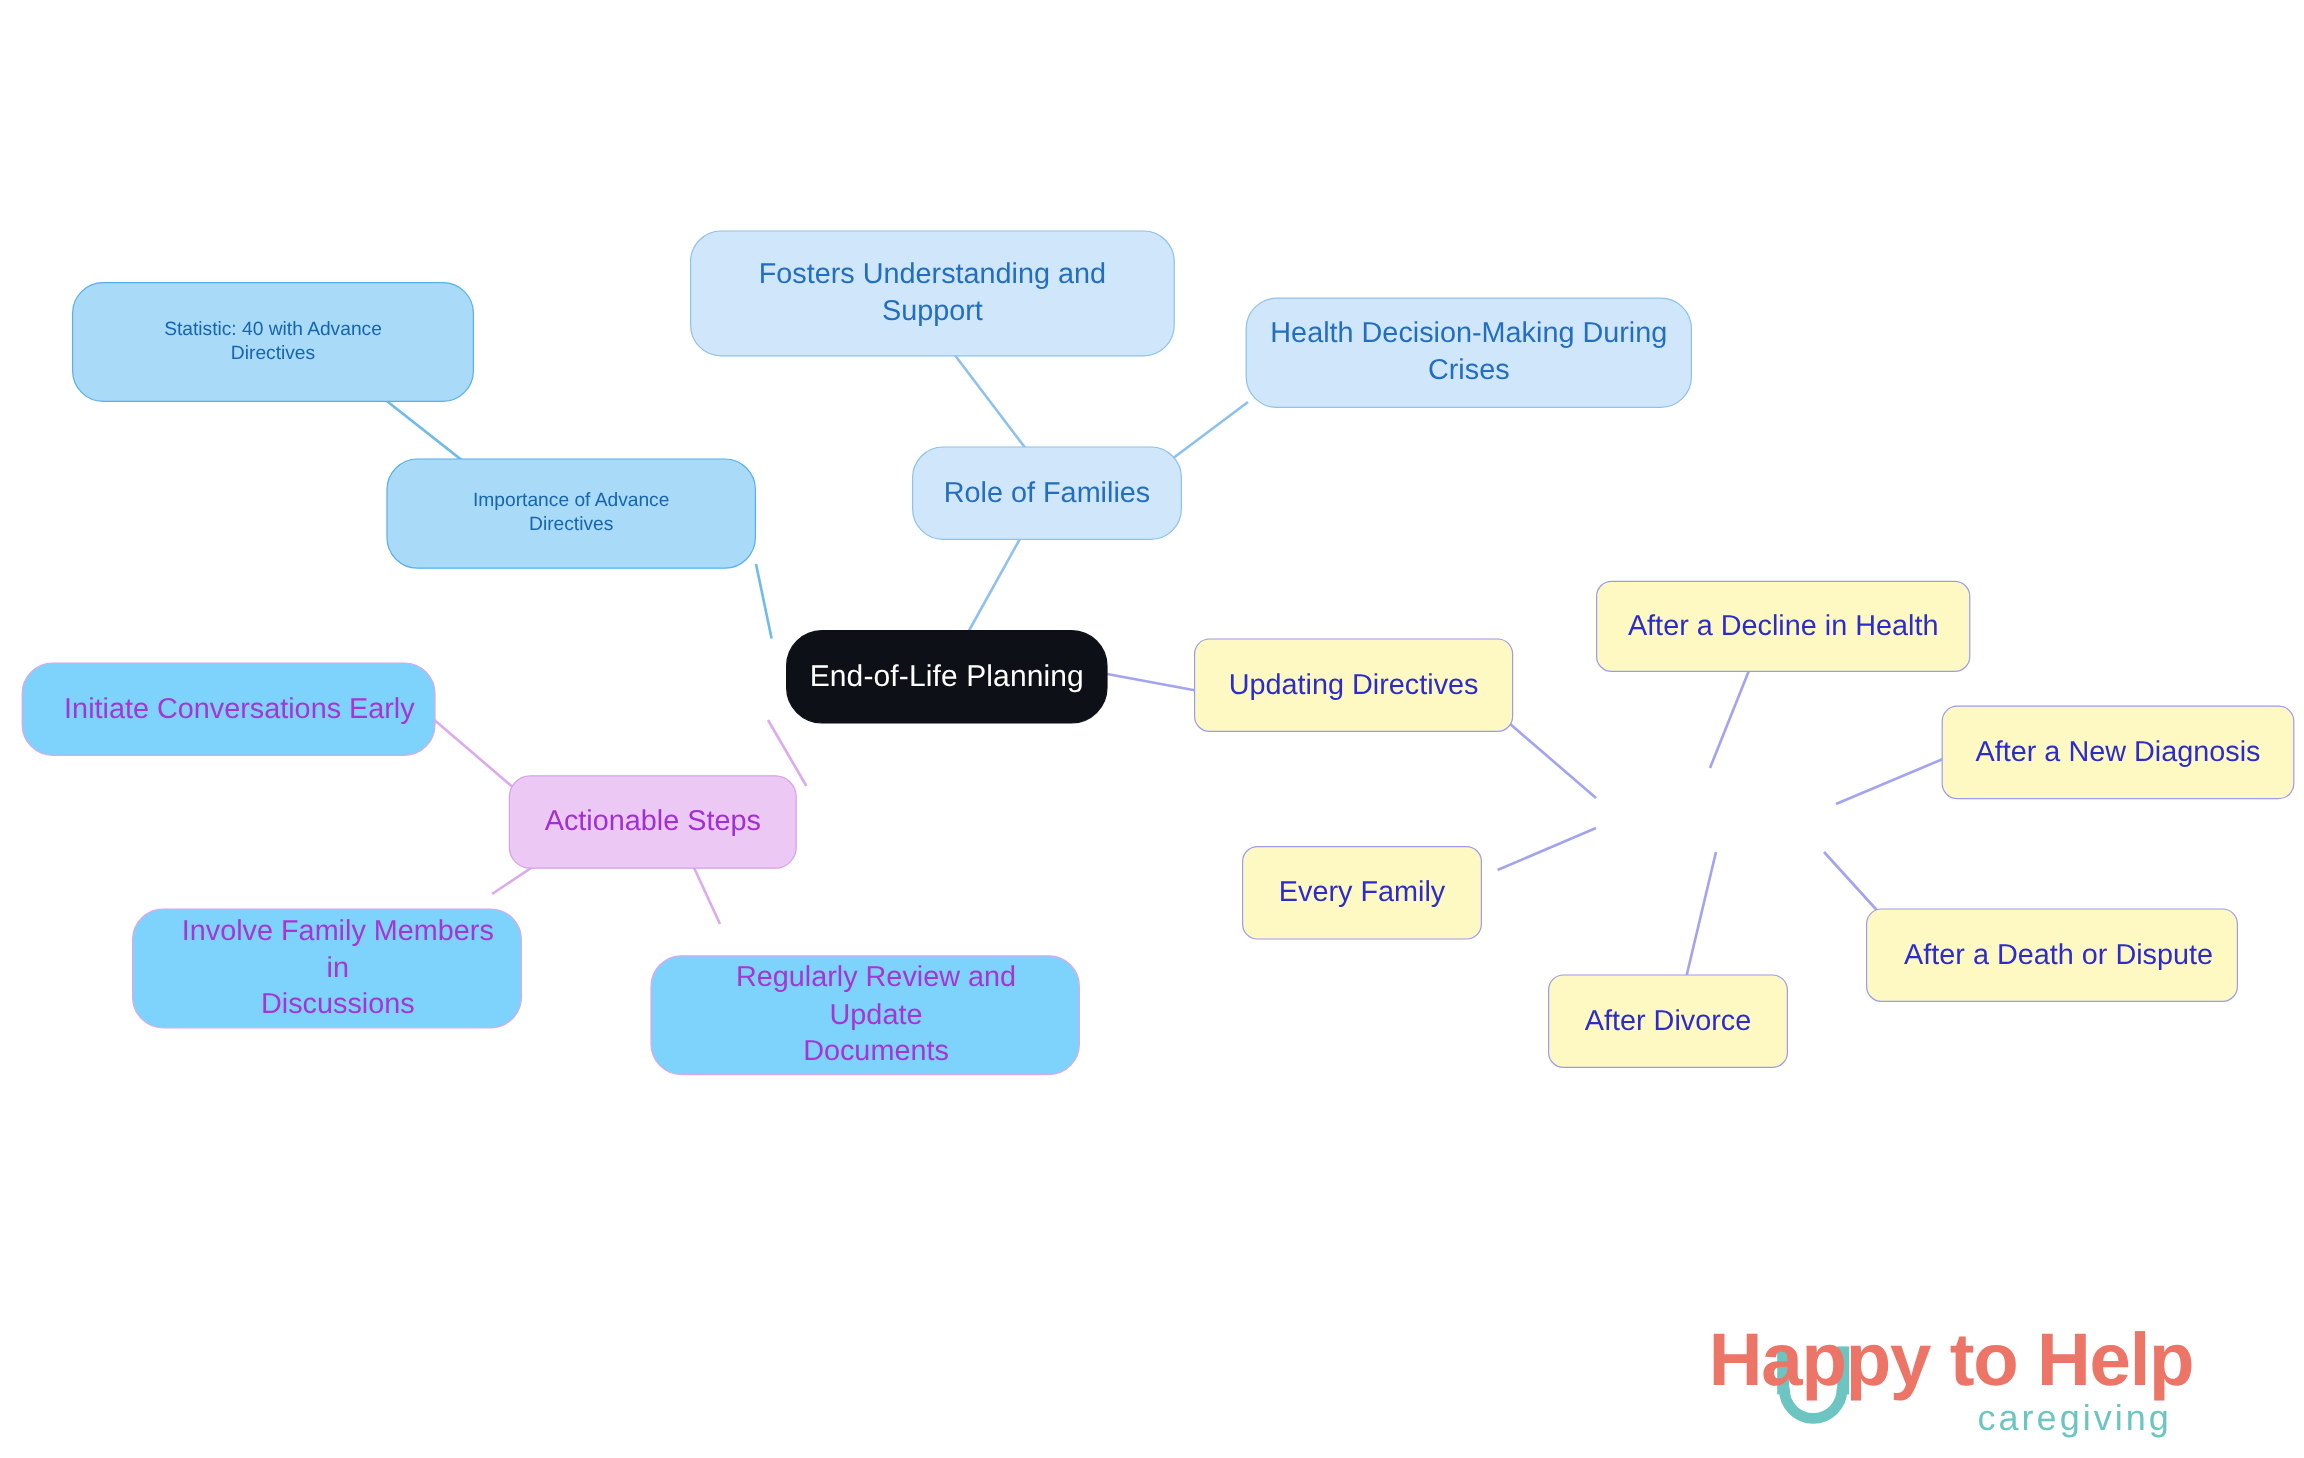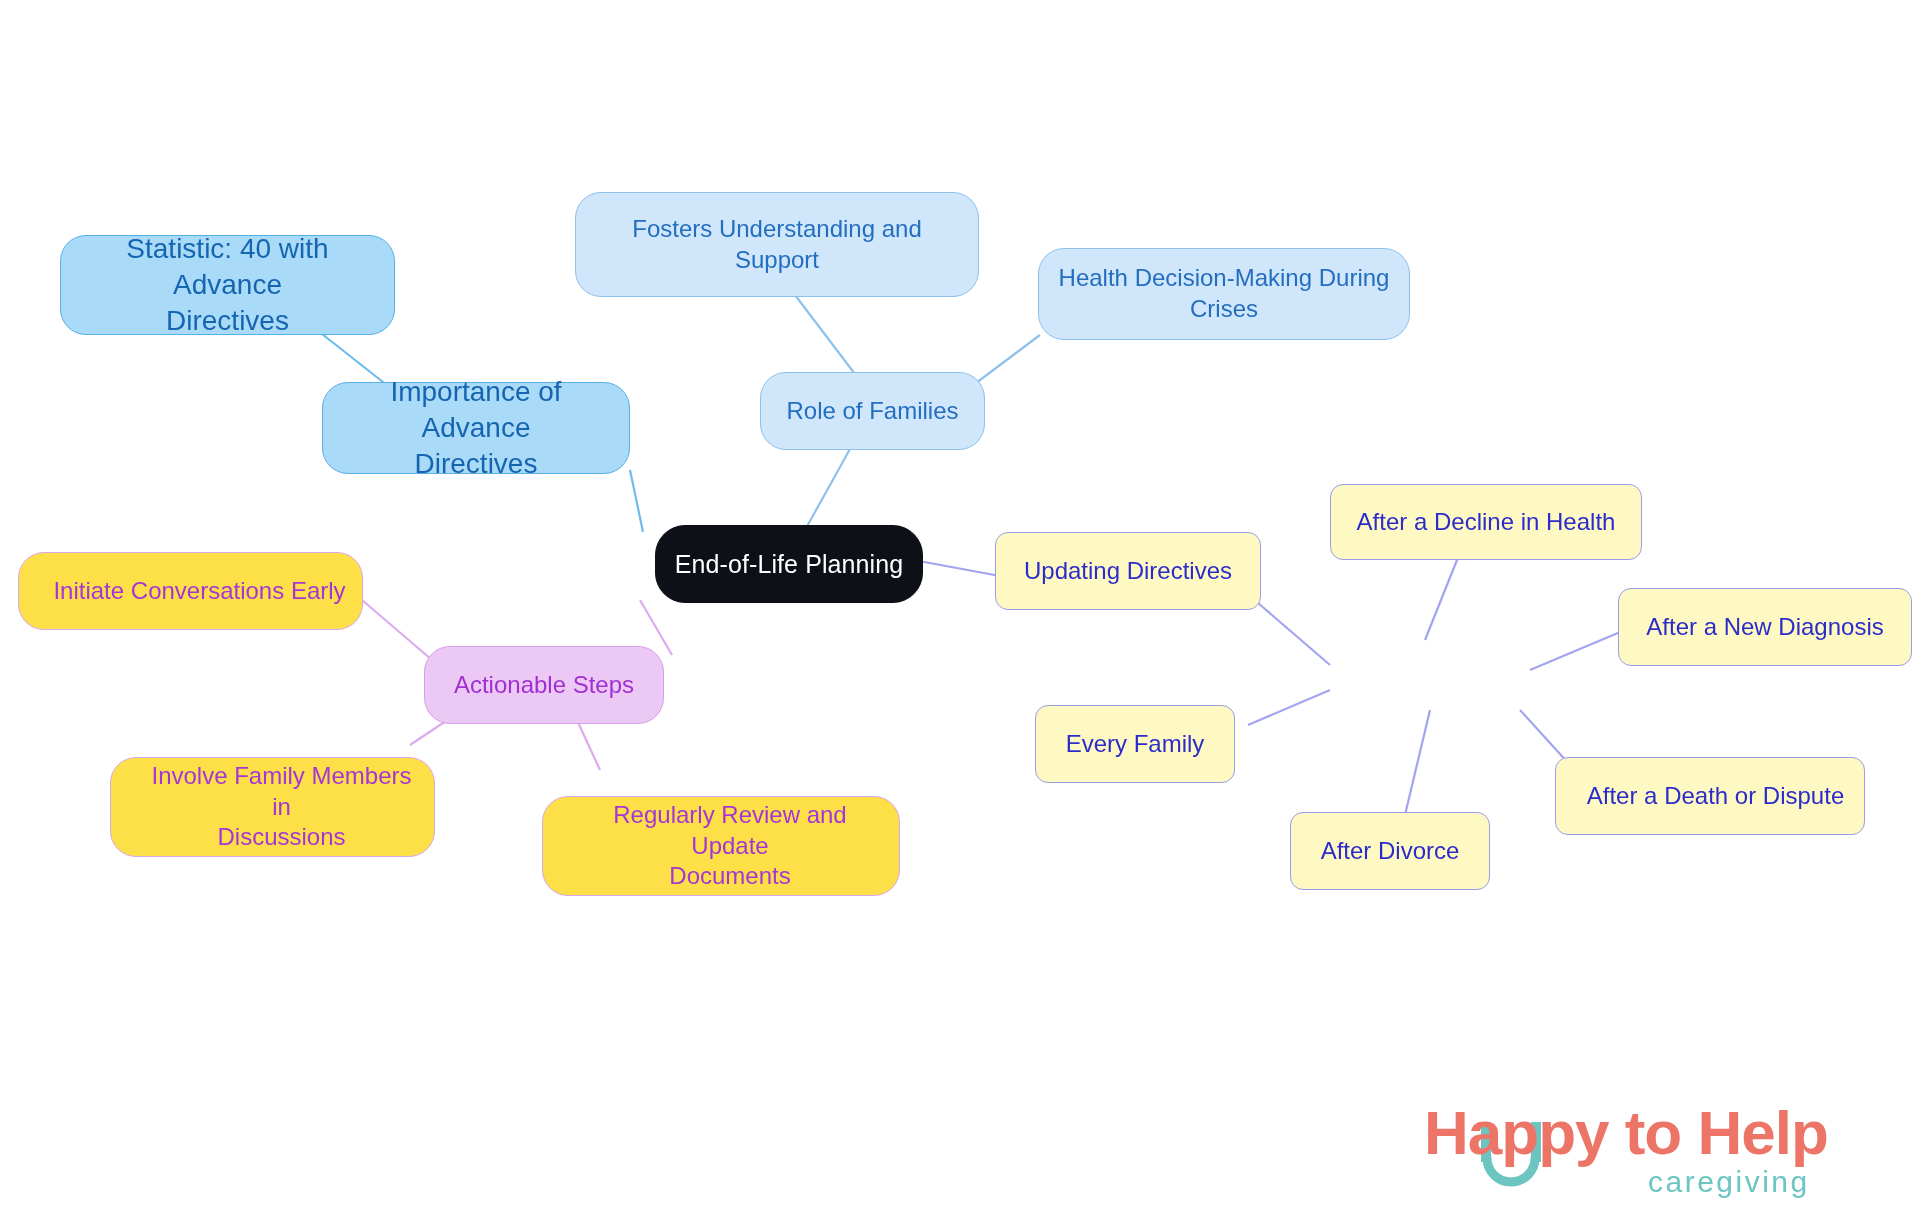--- a/index.html
+++ b/index.html
@@ -47,43 +47,44 @@
     border-color: #0d1117;
     color: #ffffff;
     border-radius: 30px;
     font-size: 25px;
     letter-spacing: 0.1px;
   }
   .node.blue-mid {
     background: #a9daf8;
     border-color: #57b0e8;
     color: #1665b0;
-    font-size: 28px;
+    font-size: 16px;
   }
   .node.blue-light {
     background: #cfe6fb;
     border-color: #8ec1ec;
     color: #246ec0;
     font-size: 24px;
   }
   .node.lavender {
     background: #fef9c3;
     border-color: #9b9cea;
     color: #2c2ccb;
     font-size: 24px;
     border-radius: 13px;
   }
   .node.violet {
     background: #ecc9f4;
     border-color: #d79fe8;
     color: #a22fd4;
     font-size: 24px;
+    border-radius: 18px;
   }
   .node.violet-soft {
-    background: #fde047;
+    background: #7dd3fc;
     border-color: #d9a7ec;
     color: #a635d6;
     font-size: 24px;
     padding-left: 32px;
   }
 
   
   #brand {
     position: absolute;
     left: 1424px;

